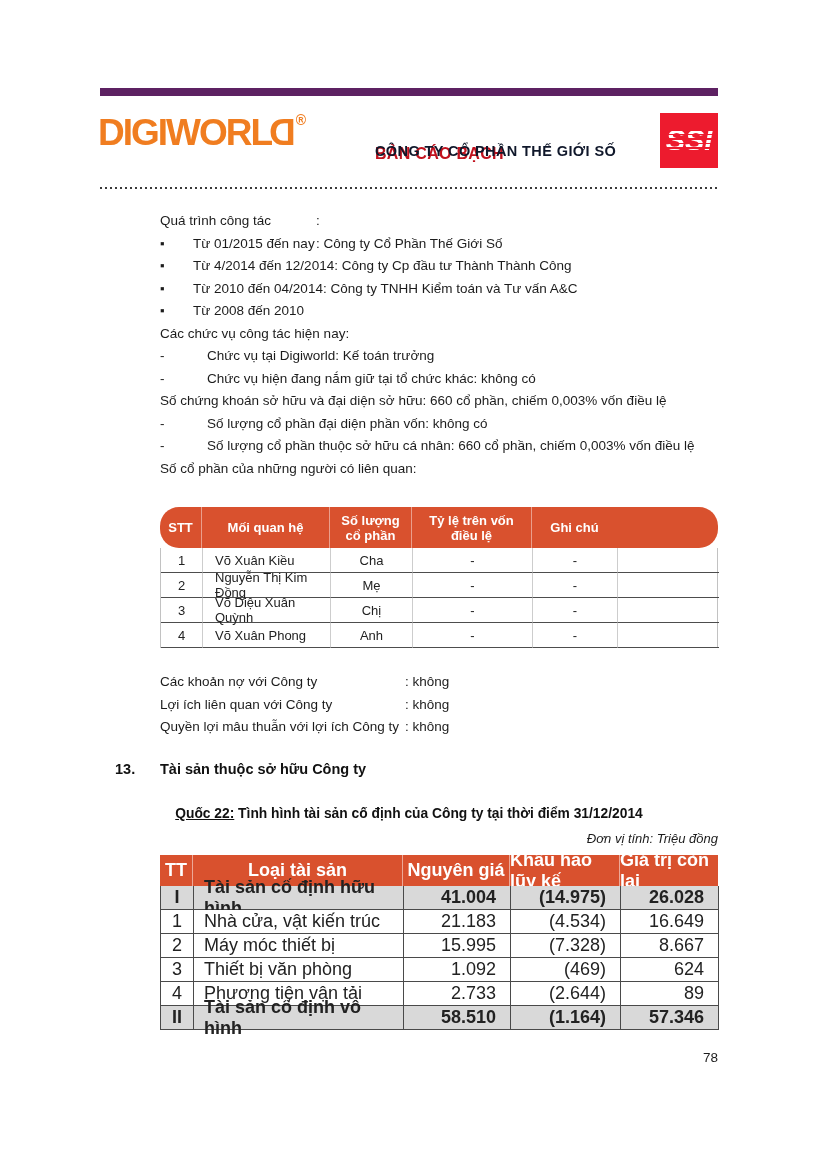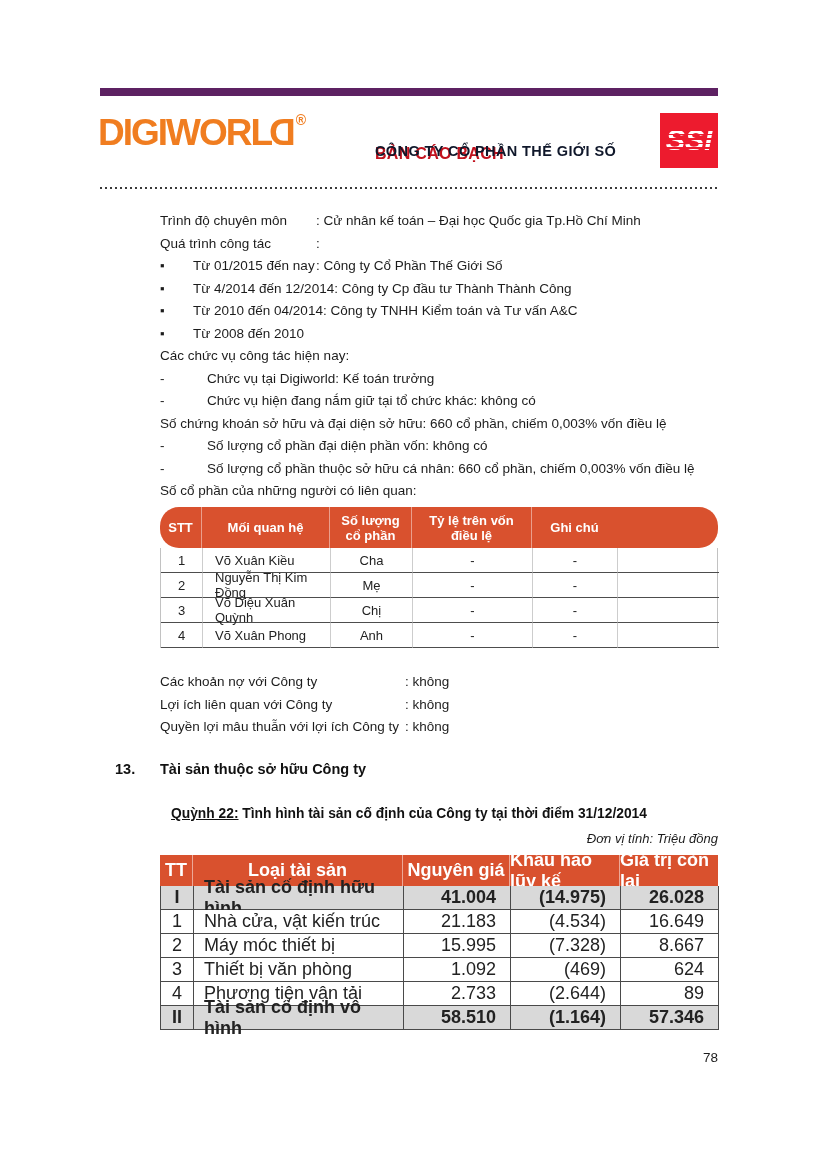--- a/index.html
+++ b/index.html
@@ -88,24 +88,20 @@
   <div class="abs doc-title">BẢN CÁO BẠCH</div>
   <div class="abs company">CÔNG TY CỔ PHẦN THẾ GIỚI SỐ</div>
   <div class="abs ssi-box">
     <span class="ssi-txt">SSI</span>
     <span class="ssi-stripes"></span>
   </div>
   <div class="abs dotline"></div>
 
   <div class="abs textblock tb-a">
     <div class="line">
-        <span class="lb0">Trình độ chuyên môn</span>
-        <span class="vl">: Cử nhân kế toán – Đại học Quốc gia Tp.Hồ Chí Minh</span>
-      </div>
-    <div class="line">
         <span class="lb0">Quá trình công tác</span>
         <span class="vl">:</span>
       </div>
     <div class="line">
         <span class="mk-b">▪</span>
         <span class="lb1">Từ 01/2015 đến nay</span>
         <span class="vl">: Công ty Cổ Phần Thế Giới Số</span>
       </div>
     <div class="line">
         <span class="mk-b">▪</span>
@@ -205,21 +201,21 @@
         <span class="vl">: không</span>
       </div>
   </div>
 
   <div class="abs sec">
     <span class="sec-num">13.</span>
     <span>Tài sản thuộc sở hữu Công ty</span>
   </div>
 
   <div class="abs caption">
-    <span class="bang">Quỳnh 22:</span><span> Tình hình tài sản cố định của Công ty tại thời điểm 31/12/2014</span>
+    <span class="bang">Quốc 22:</span><span> Tình hình tài sản cố định của Công ty tại thời điểm 31/12/2014</span>
   </div>
   <div class="abs unit">Đơn vị tính: Triệu đồng</div>
 
   <div class="abs t2">
     <div class="t2-head">
       <div class="hc">TT</div>
       <div class="hc">Loại tài sản</div>
       <div class="hc">Nguyên giá</div>
       <div class="hc">Khấu hao lũy kế</div>
       <div class="hc">Giá trị còn lại</div>

